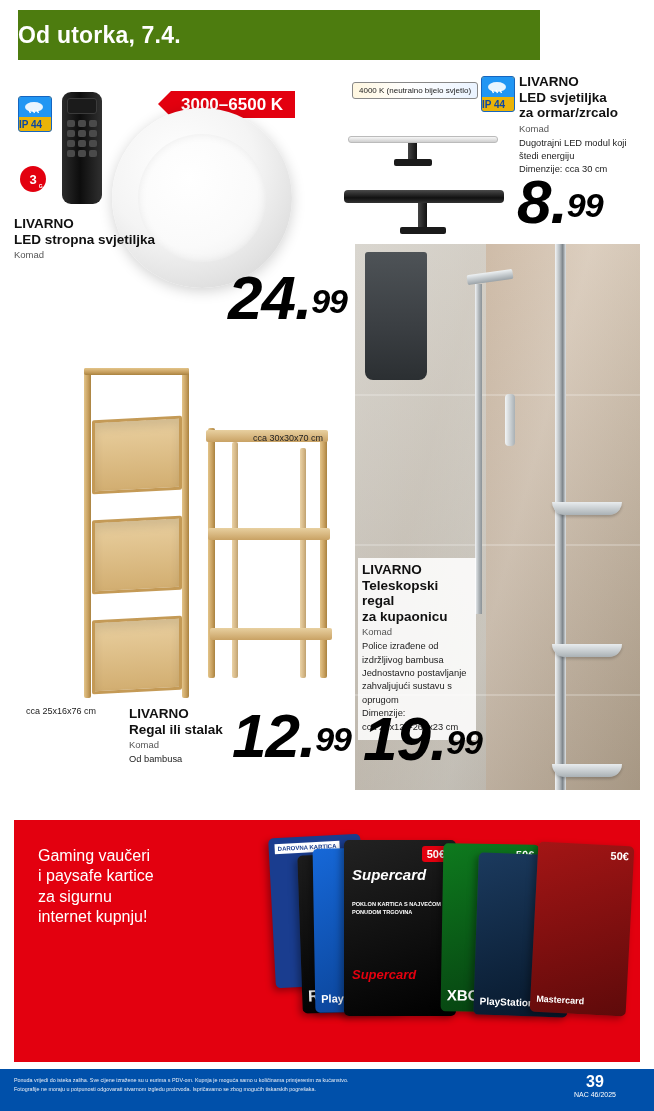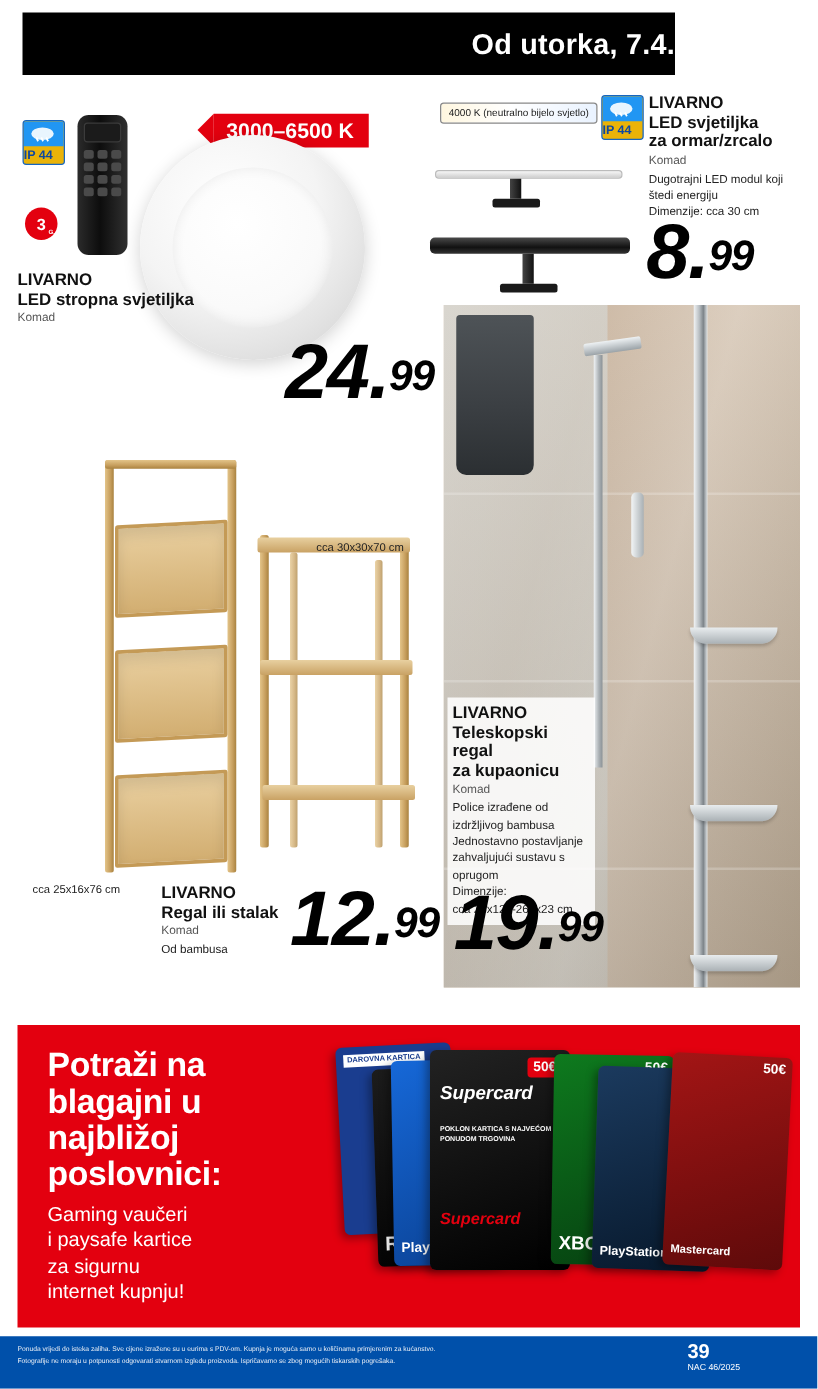--- a/index.html
+++ b/index.html
@@ -11,22 +11,22 @@
     font-family: "Liberation Sans", sans-serif;
     position: relative;
     overflow: hidden;
   }
 
   
   .header {
     position: absolute;
     left: 18px; top: 10px;
     width: 522px; height: 50px;
-    background: #000000;
-    display: flex; align-items: center; justify-content: flex-end;
+    background: #4d7c0f;
+    display: flex; align-items: center; justify-content: flex-start;
   }
   .header-title {
     color: #ffffff;
     font-size: 23px;
     font-weight: bold;
     letter-spacing: .2px;
   }
 
   
   .abs { position: absolute; }
@@ -246,21 +246,21 @@
   .footer {
     position: absolute; left: 0; bottom: 0;
     width: 654px; height: 42px;
     background: #0050aa; color: #fff;
   }
   .footer .fine {
     position: absolute; left: 14px; top: 7px; width: 430px;
     font-size: 5.4px; line-height: 1.6; color: #e8eef6;
   }
   .footer .pg {
-    position: absolute; right: 14px; top: 4px; text-align: left; width: 90px;
+    position: absolute; right: 14px; top: 4px; text-align: center; width: 90px;
   }
   .footer .pg .num { font-size: 16px; font-weight: bold; }
   .footer .pg .nac { font-size: 7px; }
 </style>
 </head>
 <body>
 
 <div class="header">
   <div class="header-title">Od utorka, 7.4.</div>
 </div>
@@ -460,26 +460,20 @@
 </div>
 
 <div class="abs" style="left:232px; top:710px;">
   <span class="price price-lg">
     <span class="int">12</span><span class="dot">.</span><span class="cent">99</span>
   </span>
 </div>
 
 <div class="promo">
   <div class="abs" style="left:24px; top:18px; width:230px;">
-    <div class="promo-head">
-      <span>Potraži na</span><br>
-      <span>blagajni u</span><br>
-      <span>najbližoj</span><br>
-      <span>poslovnici:</span>
-    </div>
     <div class="promo-sub">
       <span>Gaming vaučeri</span><br>
       <span>i paysafe kartice</span><br>
       <span>za sigurnu</span><br>
       <span>internet kupnju!</span>
     </div>
   </div>
 
   <div class="card" style="left:258px; top:16px; width:92px; height:150px; background:#1a3d8f; transform:rotate(-3deg);">
     <div style="position:absolute; left:6px; top:6px; font-size:6px; background:#fff; color:#1a3d8f; padding:2px 3px;">

